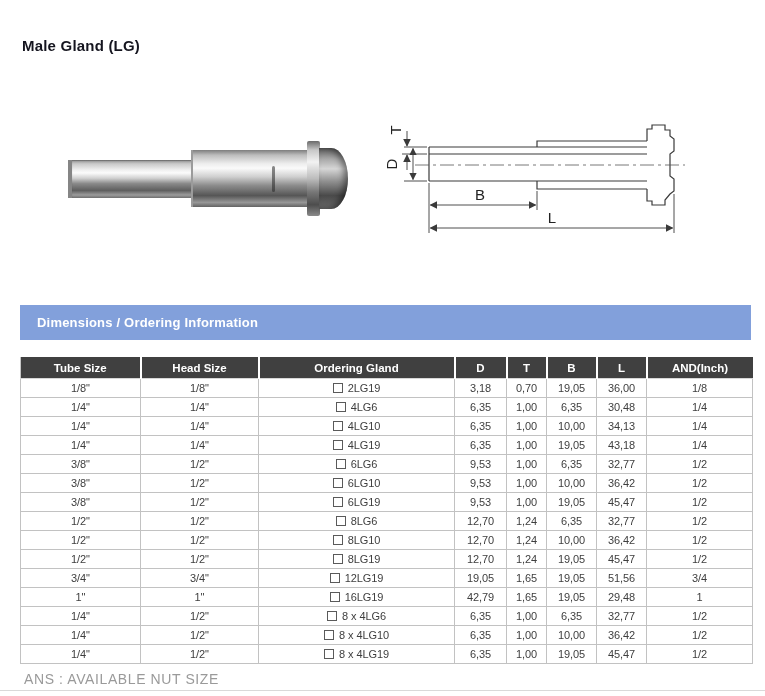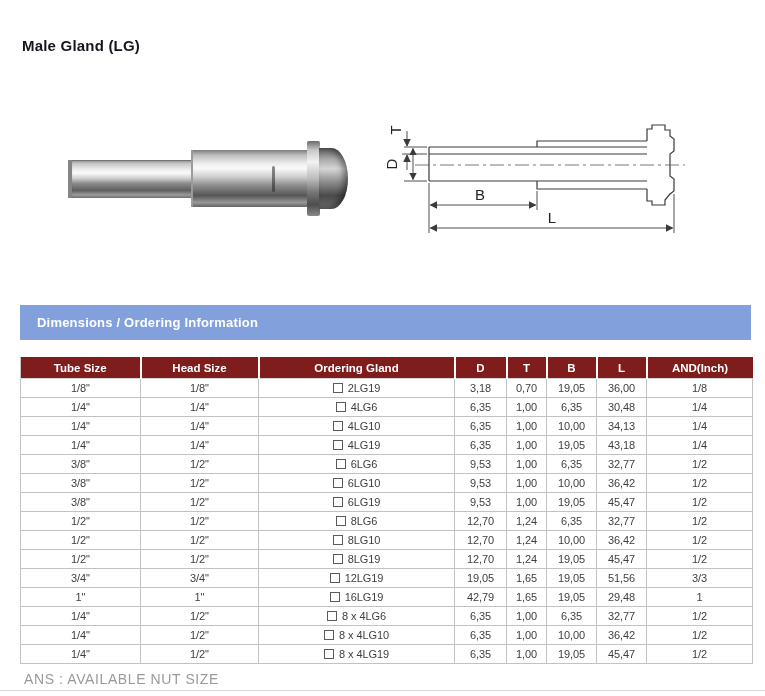--- a/index.html
+++ b/index.html
@@ -46,21 +46,21 @@
     background:#82a0db;color:#ffffff;font-size:13px;font-weight:bold;
     line-height:35px;padding-left:17px;box-sizing:border-box;letter-spacing:.2px;
   }
   
   table.dims{
     position:absolute;left:20px;top:357px;width:732px;
     border-collapse:collapse;table-layout:fixed;
     font-size:11px;color:#3e3e3e;
   }
   table.dims th{
-    background:#7f1d1d;color:#ffffff;font-weight:bold;font-size:11.5px;
+    background:#404040;color:#ffffff;font-weight:bold;font-size:11.5px;
     height:21px;padding:0;border-left:2px solid #ffffff;border-bottom:1px solid #d7d7d7;
   }
   table.dims th:first-child{border-left:1px solid #c6c6c6;}
   table.dims td{
     height:18px;text-align:center;padding:0;
     border:1px solid #c2c2c2;background:#ffffff;letter-spacing:-.1px;
   }
   .order-box{
     display:inline-block;width:8px;height:8px;border:1px solid #5a5a5a;
     margin-right:5px;vertical-align:-1px;background:#fff;
@@ -253,21 +253,21 @@
         <td>1/2</td>
       </tr>
       <tr>
         <td>3/4"</td>
         <td>3/4"</td>
         <td><span class="order-box"></span>12LG19</td>
         <td>19,05</td>
         <td>1,65</td>
         <td>19,05</td>
         <td>51,56</td>
-        <td>3/3</td>
+        <td>3/4</td>
       </tr>
       <tr>
         <td>1"</td>
         <td>1"</td>
         <td><span class="order-box"></span>16LG19</td>
         <td>42,79</td>
         <td>1,65</td>
         <td>19,05</td>
         <td>29,48</td>
         <td>1</td>

